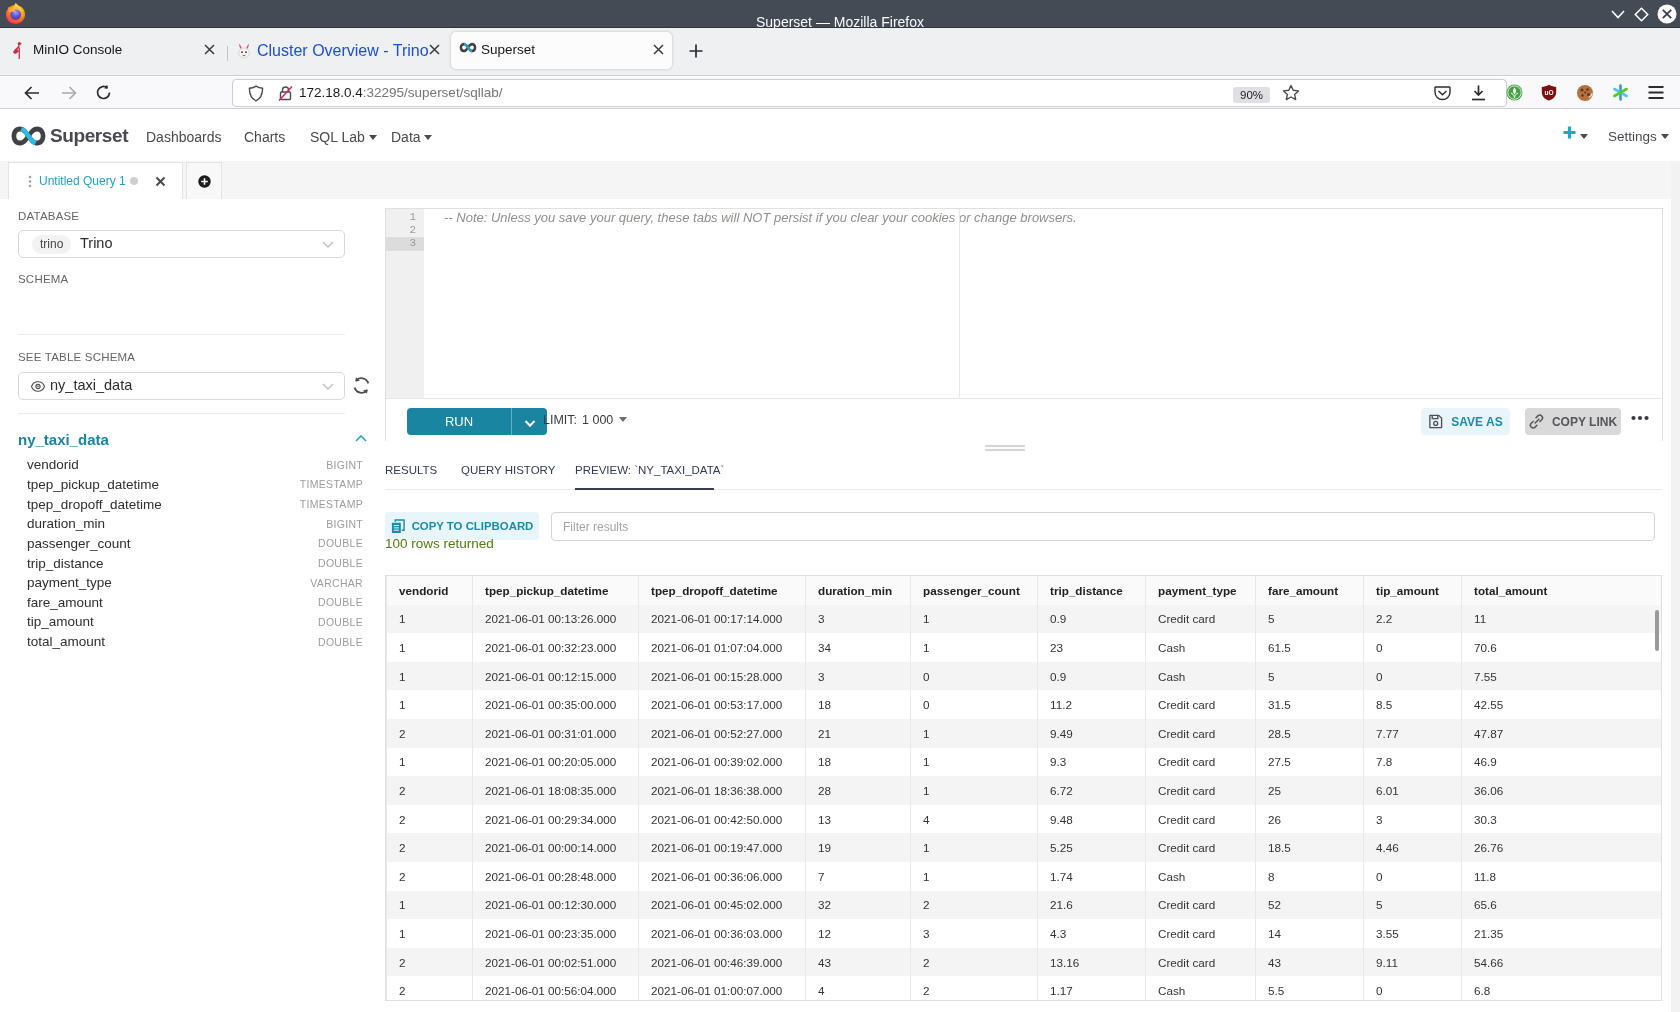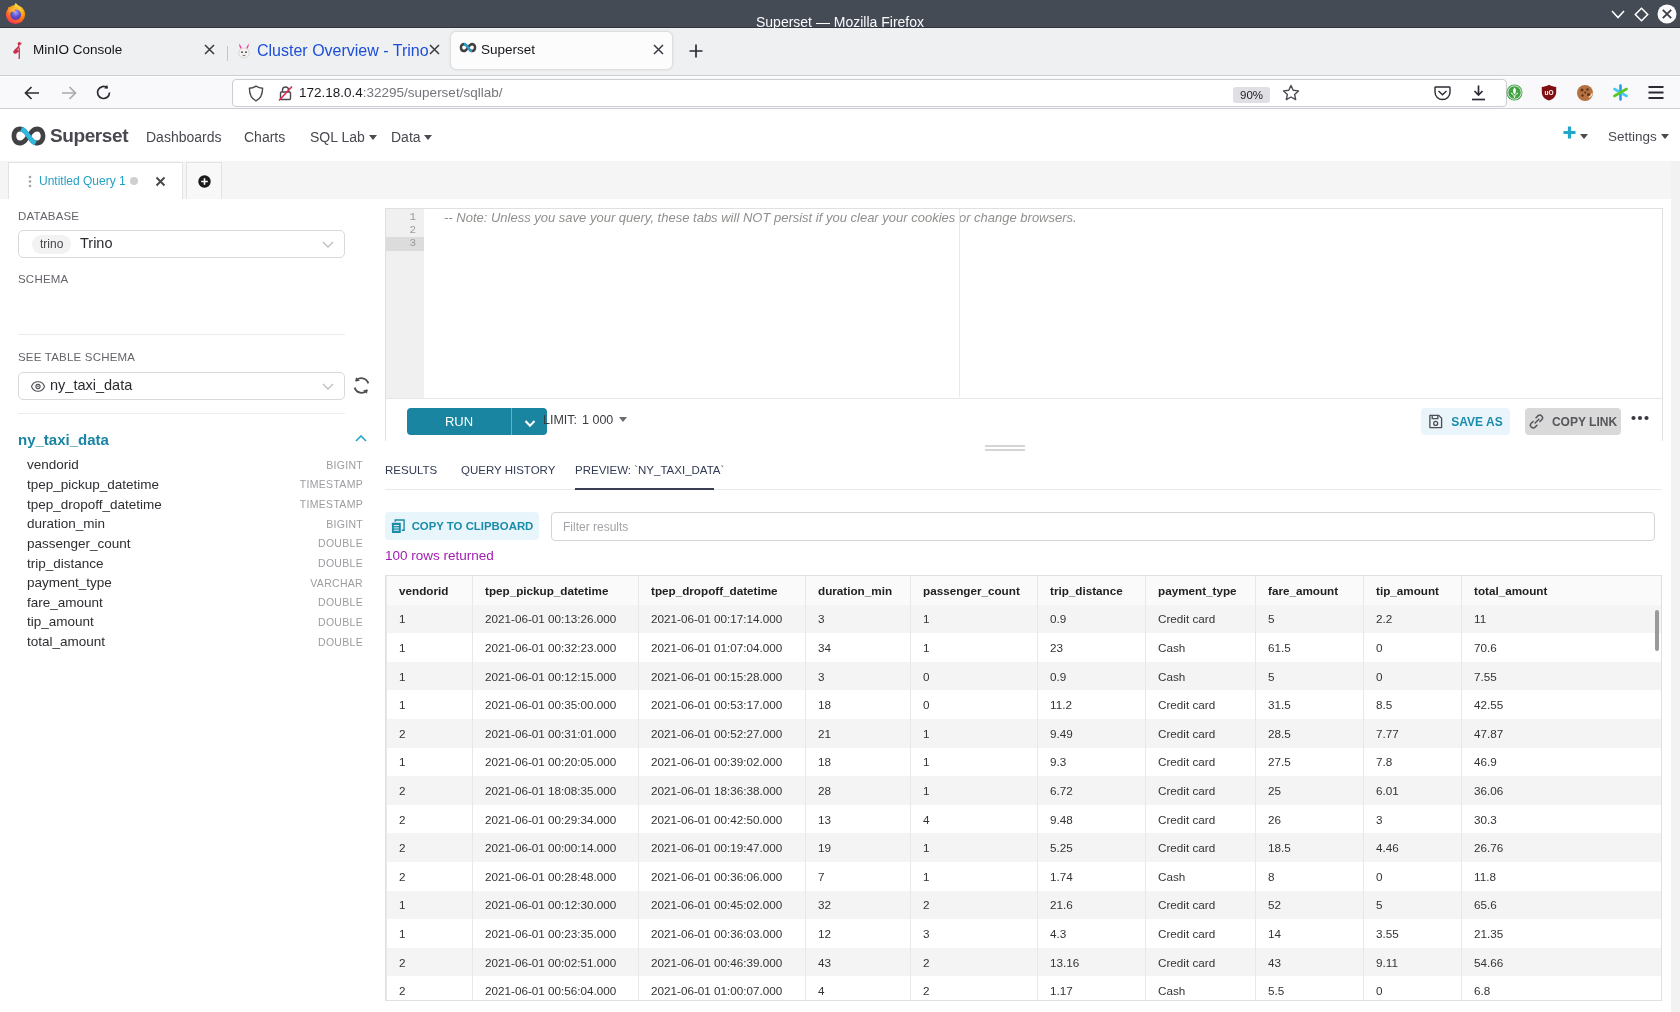--- a/index.html
+++ b/index.html
@@ -364,21 +364,21 @@
     <div class="rtab" style="left:76px">QUERY HISTORY</div>
     <div class="rtab" style="left:190px">PREVIEW: `NY_TAXI_DATA`</div>
     <div class="abs" style="left:0;top:33.5px;width:1277px;height:1px;background:#e9e9e9"></div>
     <div class="abs" style="left:190px;top:32.5px;width:139px;height:2.5px;background:#383d54"></div>
     <div id="copyclip"><svg width="14" height="15" viewBox="0 0 15 16" style="margin-right:7px">
           <path d="M4.5 3 L4.5 1 L14 1 L14 12 L11.5 12" fill="none" stroke="#1a8caa" stroke-width="1.5"></path>
           <rect x="1" y="4" width="9.5" height="11" fill="#1a8caa" rx="0.5"></rect>
           <path d="M3 7 L8.5 7 M3 9.5 L8.5 9.5 M3 12 L8.5 12" stroke="#fff" stroke-width="1"></path>
         </svg>COPY TO CLIPBOARD</div>
     <div id="filterbox">Filter results</div>
-    <div class="abs" style="left:0;top:93px;font-size:13.5px;color:#a21caf">100 rows returned</div>
+    <div class="abs" style="left:0;top:81px;font-size:13.5px;color:#4d7c0f">100 rows returned</div>
     <div id="gridwrap">
       <table class="grid">
         <colgroup>
             <col style="width:86px">
             <col style="width:166px">
             <col style="width:167px">
             <col style="width:105px">
             <col style="width:127px">
             <col style="width:108px">
             <col style="width:110px">

